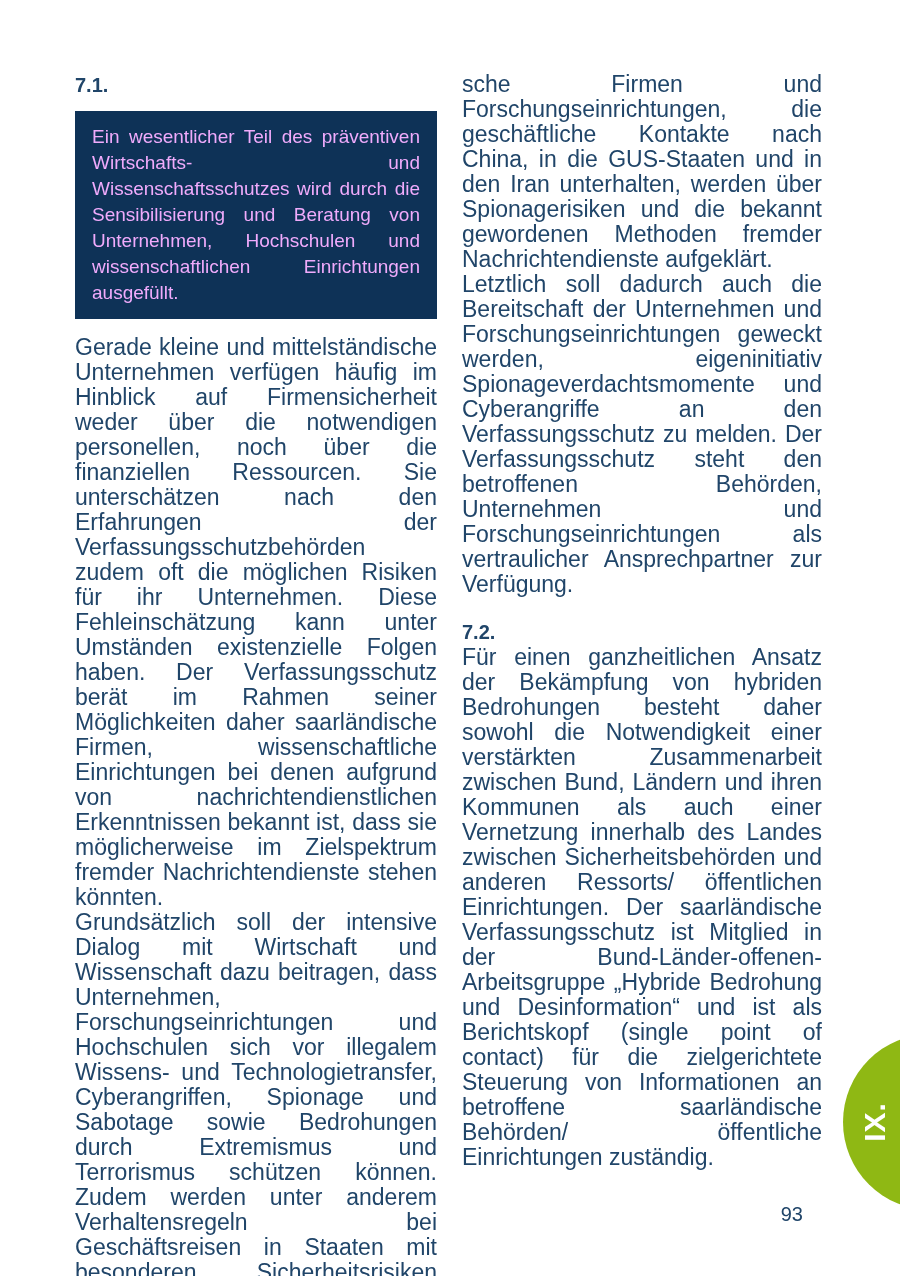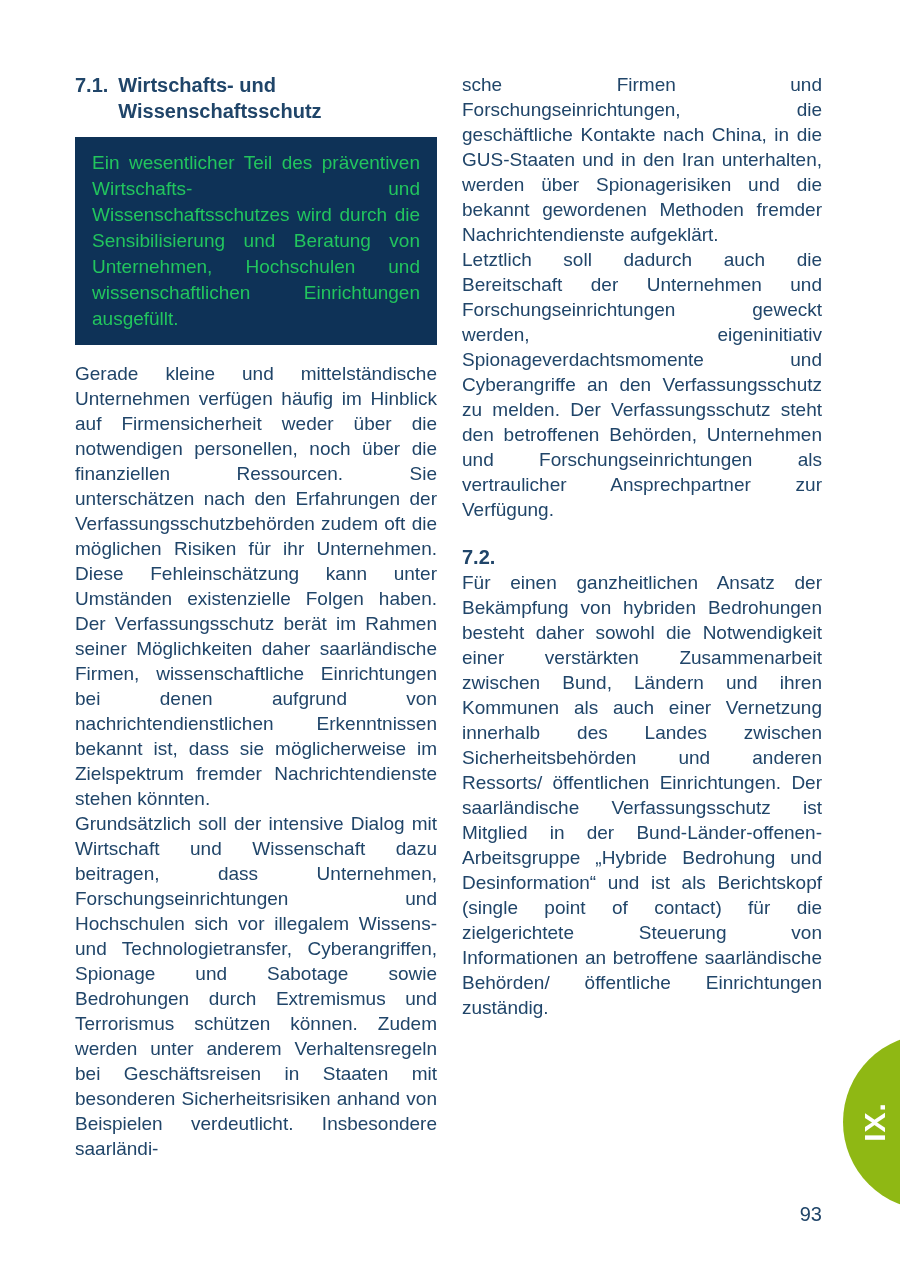--- a/index.html
+++ b/index.html
@@ -42,42 +42,42 @@
 
   .highlight-box {
     box-sizing: border-box;
     width: 100%;
     background: var(--navy, #0e3257);
     margin: 13px 0 16px 0;
     padding: 13px 17px;
   }
   .highlight-box p {
     margin: 0;
-    color: #22c55e;
+    color: #f0abfc;
     font-size: 19px;
     line-height: 26px;
     text-align: justify;
     hyphens: auto;
   }
 
   .body-para {
     margin: 0;
-    font-size: 19px;
+    font-size: 23px;
     line-height: 25px;
     text-align: justify;
     hyphens: auto;
     color: var(--text, #204569);
   }
 
   .heading-72 { margin-top: 22px; text-align: right; }
 
   .page-number {
     position: absolute;
     top: 1203px;
-    left: 462px;
+    left: 443px;
     width: 360px;
     text-align: right;
     font-size: 20px;
     color: var(--text, #204569);
   }
 
   .section-tab {
     position: absolute;
     top: 1034px;
     right: -119px;
@@ -103,21 +103,20 @@
   }
 </style>
 </head>
 <body>
 
 <div class="page">
 
   <div class="col col-left">
     <h2 class="heading">
       <span class="h-num">7.1.</span>
-      <span class="h-text">Wirtschafts- und Wissenschaftsschutz</span>
     </h2>
     <div class="highlight-box">
       <p>Ein wesentlicher Teil des präventiven Wirtschafts- und Wissenschaftsschutzes wird durch die Sensibilisierung und Beratung von Unternehmen, Hochschulen und wissenschaftlichen Einrichtungen ausgefüllt.</p>
     </div>
     <p class="body-para">Gerade kleine und mittelständische Unternehmen verfügen häufig im Hinblick auf Firmensicherheit weder über die notwendigen personellen, noch über die finanziellen Ressourcen. Sie unterschätzen nach den Erfahrungen der Verfassungsschutzbehörden zudem oft die möglichen Risiken für ihr Unternehmen. Diese Fehleinschätzung kann unter Umständen existenzielle Folgen haben. Der Verfassungsschutz berät im Rahmen seiner Möglichkeiten daher saarländische Firmen, wissenschaftliche Einrichtungen bei denen aufgrund von nachrichtendienstlichen Erkenntnissen bekannt ist, dass sie möglicherweise im Zielspektrum fremder Nachrichtendienste stehen könnten.</p>
     <p class="body-para">Grundsätzlich soll der intensive Dialog mit Wirtschaft und Wissenschaft dazu beitragen, dass Unternehmen, Forschungseinrichtungen und Hochschulen sich vor illegalem Wissens- und Technologietransfer, Cyberangriffen, Spionage und Sabotage sowie Bedrohungen durch Extremismus und Terrorismus schützen können. Zudem werden unter anderem Verhaltensregeln bei Geschäftsreisen in Staaten mit besonderen Sicherheitsrisiken anhand von Beispielen verdeutlicht. Insbesondere saarländi-</p>
   </div>
 
   <div class="col col-right">
     <p class="body-para">sche Firmen und Forschungseinrichtungen, die geschäftliche Kontakte nach China, in die GUS-Staaten und in den Iran unterhalten, werden über Spionagerisiken und die bekannt gewordenen Methoden fremder Nachrichtendienste aufgeklärt.</p>

